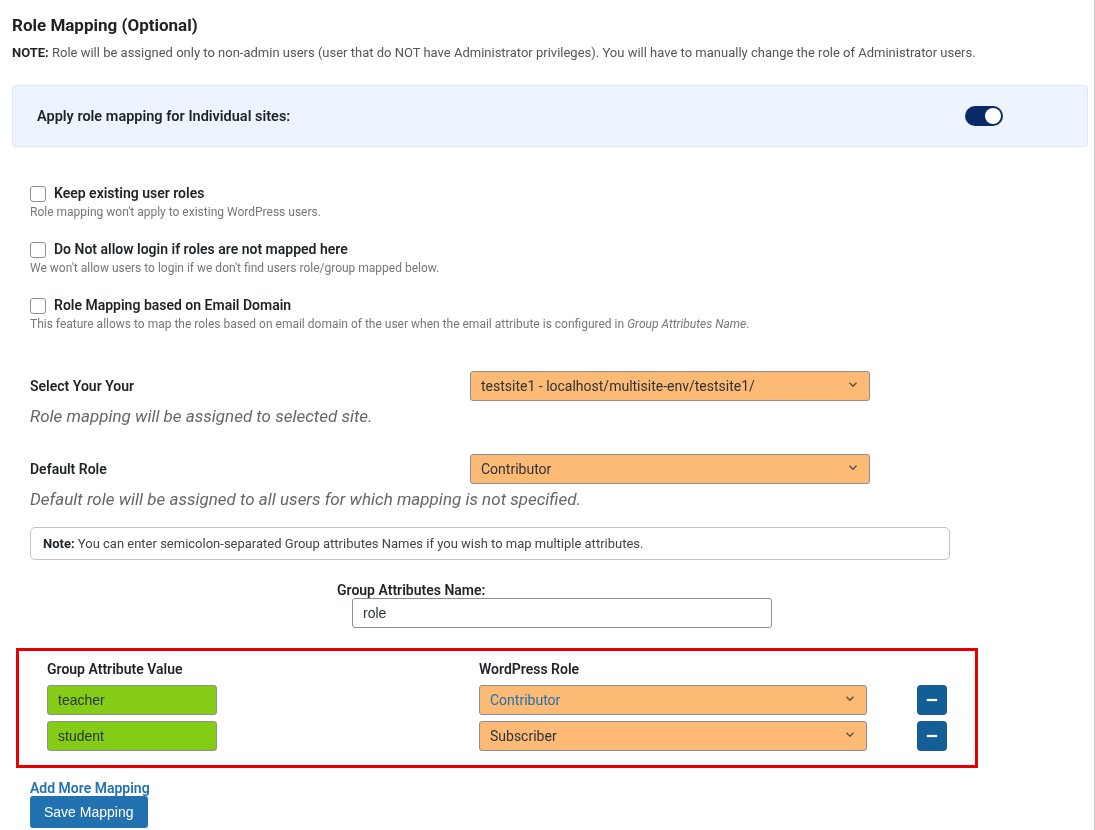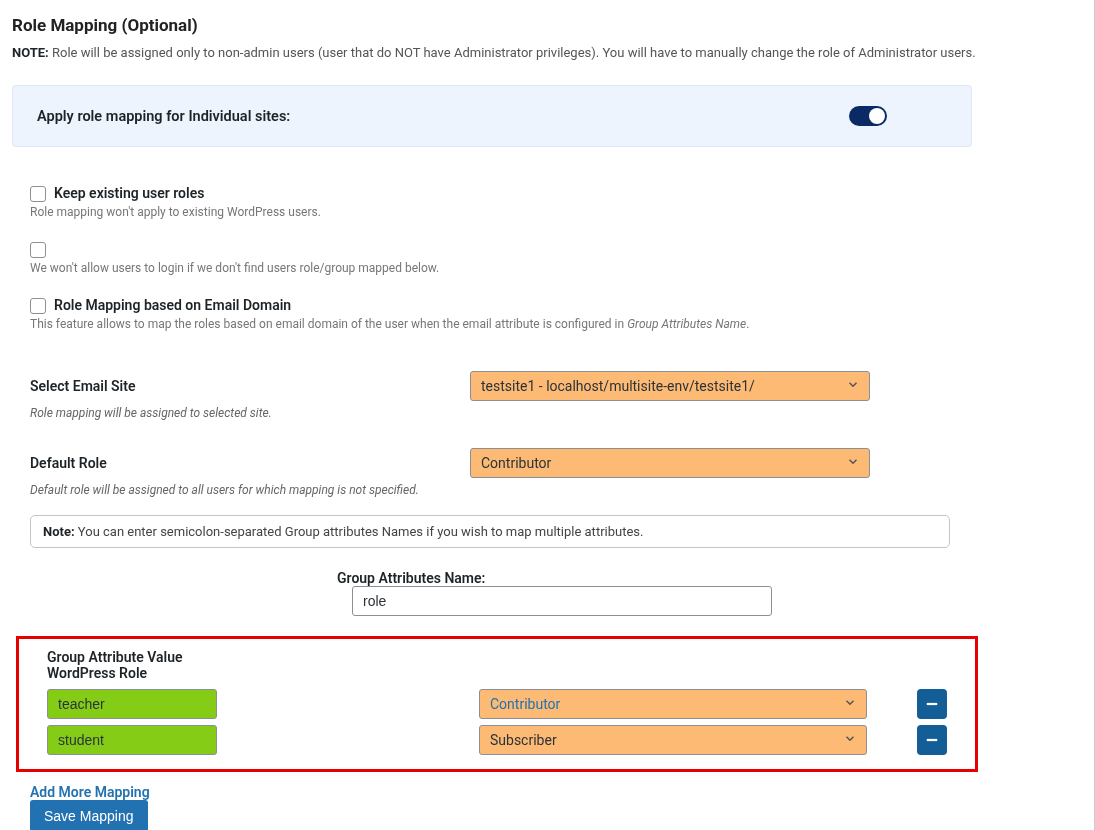--- a/index.html
+++ b/index.html
@@ -33,21 +33,21 @@
     }
     .toggle-box {
       background: #eef4fd;
       border: 1px solid #e0e8f5;
       border-radius: 4px;
       padding: 20px 24px;
       display: flex;
       justify-content: space-between;
       align-items: center;
       margin-bottom: 38px;
-      width: 960px;
+      width: 1076px;
     }
     .toggle-box-label {
       font-size: 14.5px;
       font-weight: 600;
       color: #1d2327;
     }
     .toggle {
       width: 38px;
       height: 20px;
       background: #0a2a66;
@@ -102,21 +102,21 @@
       align-items: center;
     }
     .field-label {
       width: 440px;
       font-size: 14px;
       font-weight: 600;
       color: #1d2327;
       flex-shrink: 0;
     }
     .field-hint {
-      font-size: 12px;
+      font-size: 17px;
       font-style: italic;
       color: #666;
       margin-left: 18px;
       margin-bottom: 28px;
     }
     .select-box {
       position: relative;
       width: 400px;
     }
     .select-input {
@@ -178,21 +178,20 @@
     .highlight-box {
       border: 3px solid #e60000;
       padding: 10px 28px 14px 28px;
       margin-left: 4px;
       width: 962px;
       margin-bottom: 12px;
     }
     .mapping-header {
       display: flex;
       margin-bottom: 8px;
-      flex-direction: column;
     }
     .mapping-col1 {
       width: 432px;
       font-size: 14px;
       font-weight: 600;
       color: #1d2327;
     }
     .mapping-col2 {
       font-size: 14px;
       font-weight: 600;
@@ -285,35 +284,36 @@
 
 <div class="checkbox-row">
   <div class="checkbox"></div>
   <span class="checkbox-label">Keep existing user roles</span>
 </div>
 <p class="checkbox-hint">Role mapping won't apply to existing WordPress users.</p>
 
 
 <div class="checkbox-row">
   <div class="checkbox"></div>
+  <span class="checkbox-label">Do Not allow login if roles are not mapped here</span>
 </div>
 <p class="checkbox-hint">We won't allow users to login if we don't find users role/group mapped below.</p>
 
 
 <div class="checkbox-row">
   <div class="checkbox"></div>
   <span class="checkbox-label">Role Mapping based on Email Domain</span>
 </div>
 <p class="checkbox-hint" style="margin-bottom:40px;">
   <span>This feature allows to map the roles based on email domain of the user when the email attribute is configured in </span><em>Group Attributes Name</em><span>.</span>
 </p>
 
 
 <div class="field-row">
-  <span class="field-label">Select Email Site</span>
+  <span class="field-label">Select Your Your</span>
   <div class="select-box">
     <div class="select-input">testsite1 - localhost/multisite-env/testsite1/</div>
     <span class="select-arrow">
       <svg class="chevron-svg" viewBox="0 0 24 24" fill="none" stroke="#555" stroke-width="2.5">
           <polyline points="6 9 12 15 18 9"></polyline>
         </svg>
     </span>
   </div>
 </div>
 <p class="field-hint">Role mapping will be assigned to selected site.</p>

